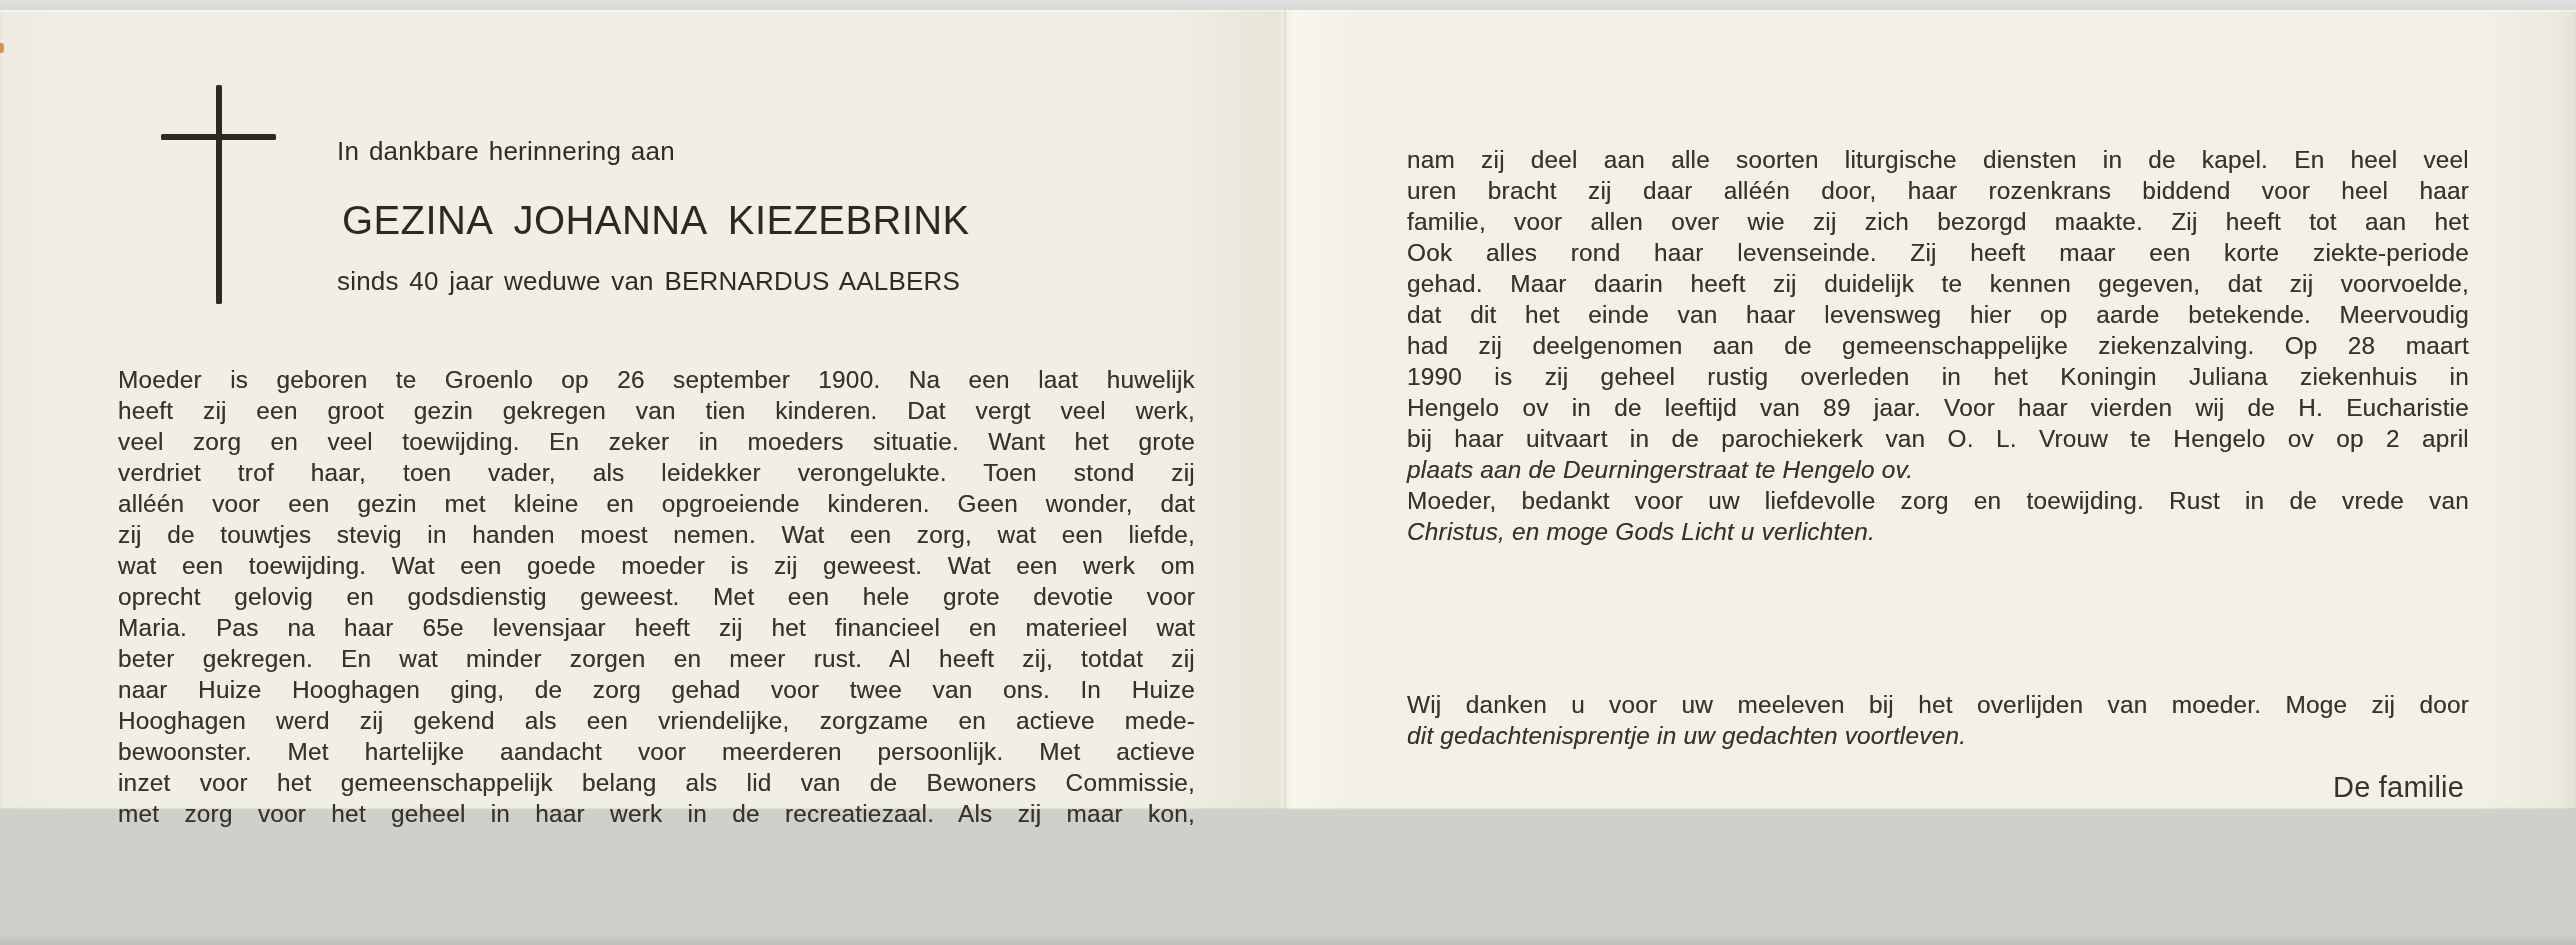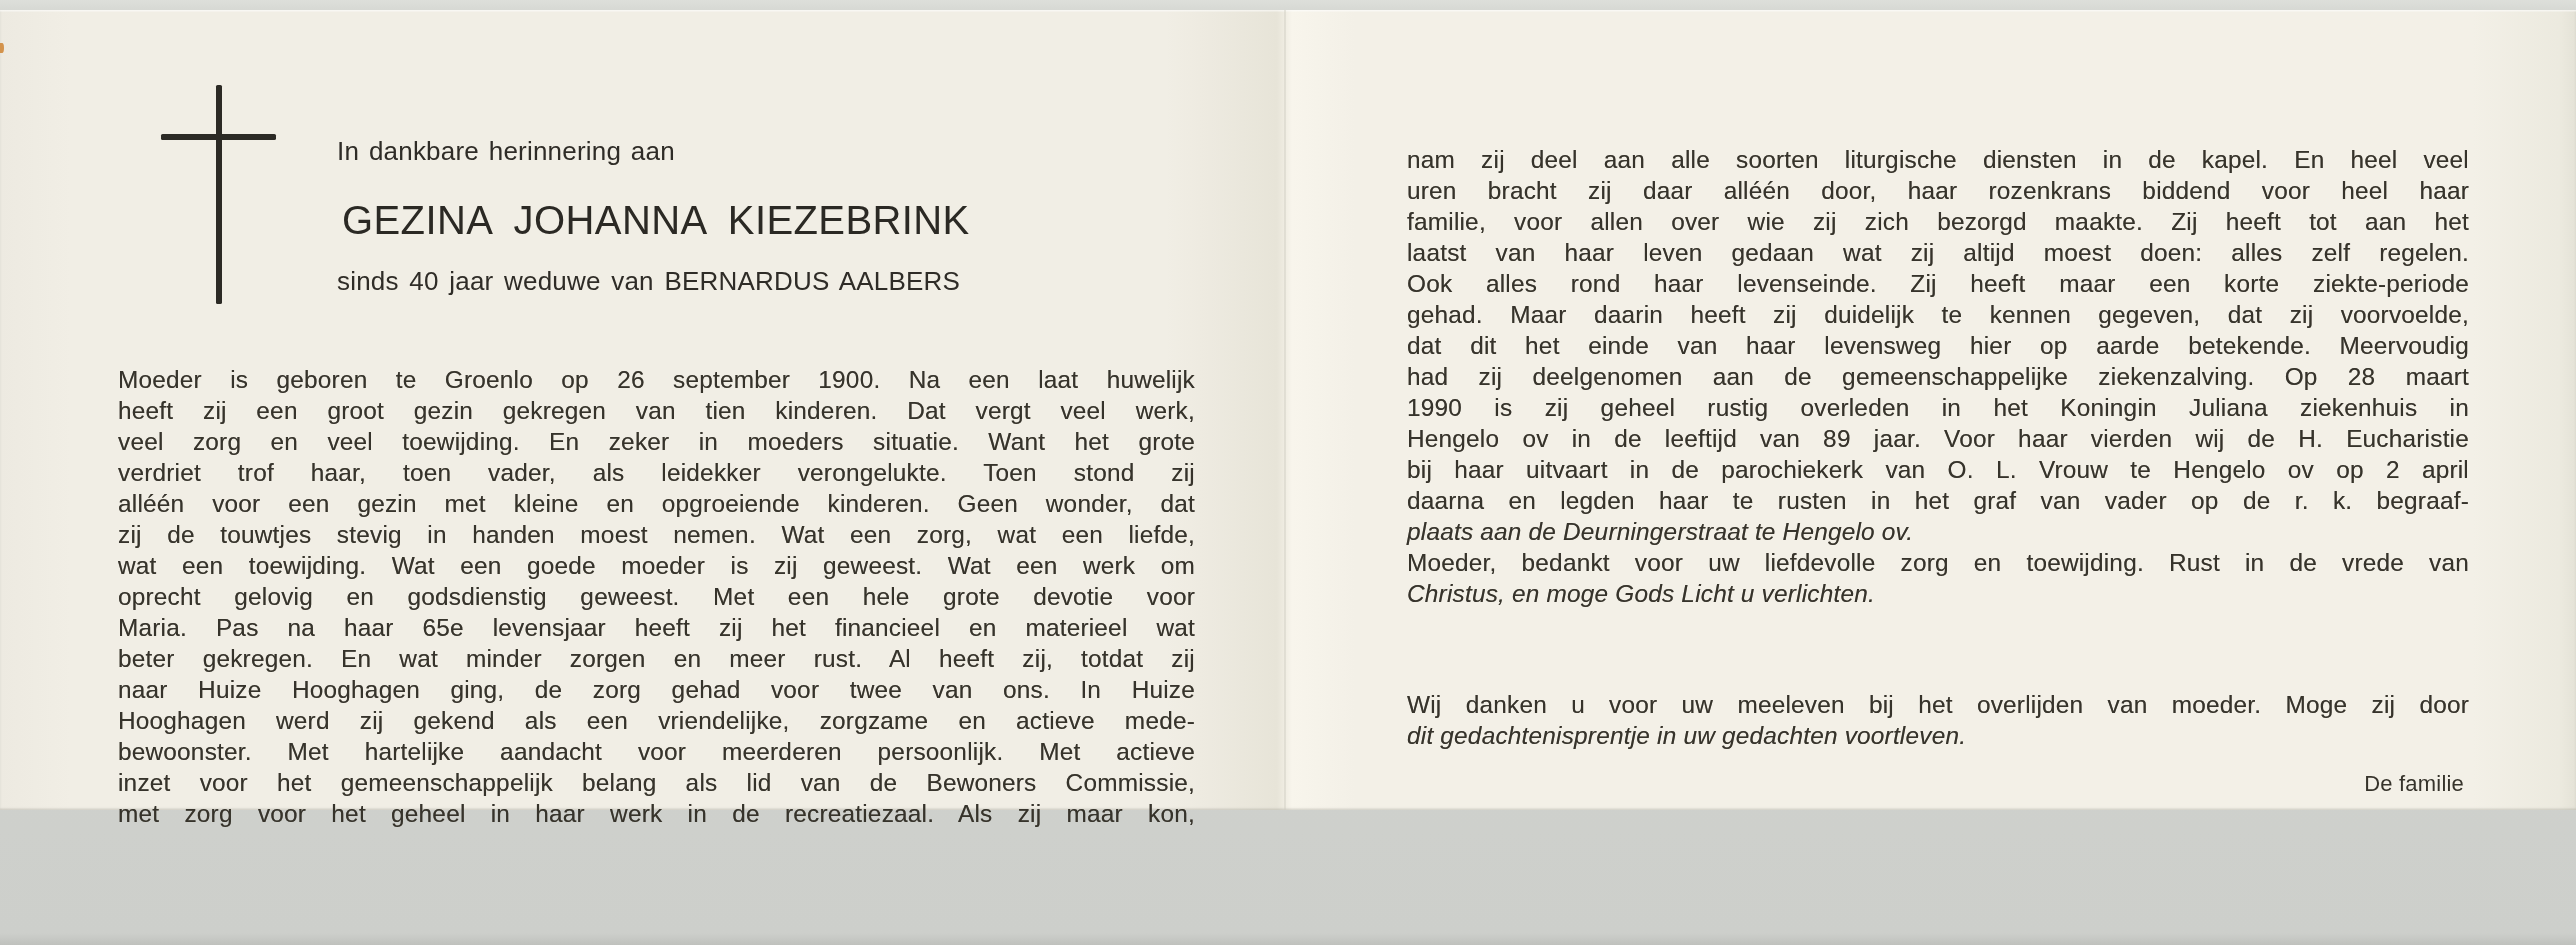--- a/index.html
+++ b/index.html
@@ -73,21 +73,21 @@
   .body-text div { text-align: justify; }
   .body-text div.jl { text-align-last: justify; }
   .body-text div.ll { text-align-last: left; font-style: italic; }
 
   .left-body  { left: 118px; top: 354px; width: 1077px; }
   .right-body { left: 121px; top: 134px; width: 1062px; }
   .closing    { left: 121px; top: 679px; width: 1062px; }
 
   .signature {
     position: absolute; left: 121px; top: 761px; width: 1057px;
-    font-size: 22px; color: #36332b; text-align: right; letter-spacing: 0.2px;
+    font-size: 29px; color: #36332b; text-align: right; letter-spacing: 0.2px;
   }
   .speck-orange {
     position: absolute; left: 0px; top: 33px;
     width: 3.9px; height: 10.2px; background: #d08a3c;
     border-radius: 0 60% 60% 0; opacity: .9;
   }
 </style>
 </head>
 <body>
 
@@ -123,29 +123,27 @@
     </div>
 
     <span class="speck-orange"></span>
   </section>
 
   <section class="page right">
     <div class="body-text right-body">
       <div class="jl">nam zij deel aan alle soorten liturgische diensten in de kapel. En heel veel</div>
       <div class="jl">uren bracht zij daar alléén door, haar rozenkrans biddend voor heel haar</div>
       <div class="jl">familie, voor allen over wie zij zich bezorgd maakte. Zij heeft tot aan het</div>
-      <div class="jl">laatst van haar leven gedaan wat zij altijd moest doen: alles zelf regelen.</div>
       <div class="jl">Ook alles rond haar levenseinde. Zij heeft maar een korte ziekte-periode</div>
       <div class="jl">gehad. Maar daarin heeft zij duidelijk te kennen gegeven, dat zij voorvoelde,</div>
       <div class="jl">dat dit het einde van haar levensweg hier op aarde betekende. Meervoudig</div>
       <div class="jl">had zij deelgenomen aan de gemeenschappelijke ziekenzalving. Op 28 maart</div>
       <div class="jl">1990 is zij geheel rustig overleden in het Koningin Juliana ziekenhuis in</div>
       <div class="jl">Hengelo ov in de leeftijd van 89 jaar. Voor haar vierden wij de H. Eucharistie</div>
       <div class="jl">bij haar uitvaart in de parochiekerk van O. L. Vrouw te Hengelo ov op 2 april</div>
-      <div class="jl">daarna en legden haar te rusten in het graf van vader op de r. k. begraaf-</div>
       <div class="ll">plaats aan de Deurningerstraat te Hengelo ov.</div>
       <div class="jl">Moeder, bedankt voor uw liefdevolle zorg en toewijding. Rust in de vrede van</div>
       <div class="ll">Christus, en moge Gods Licht u verlichten.</div>
     </div>
 
     <div class="body-text closing">
       <div class="jl">Wij danken u voor uw meeleven bij het overlijden van moeder. Moge zij door</div>
       <div class="ll">dit gedachtenisprentje in uw gedachten voortleven.</div>
     </div>
 

